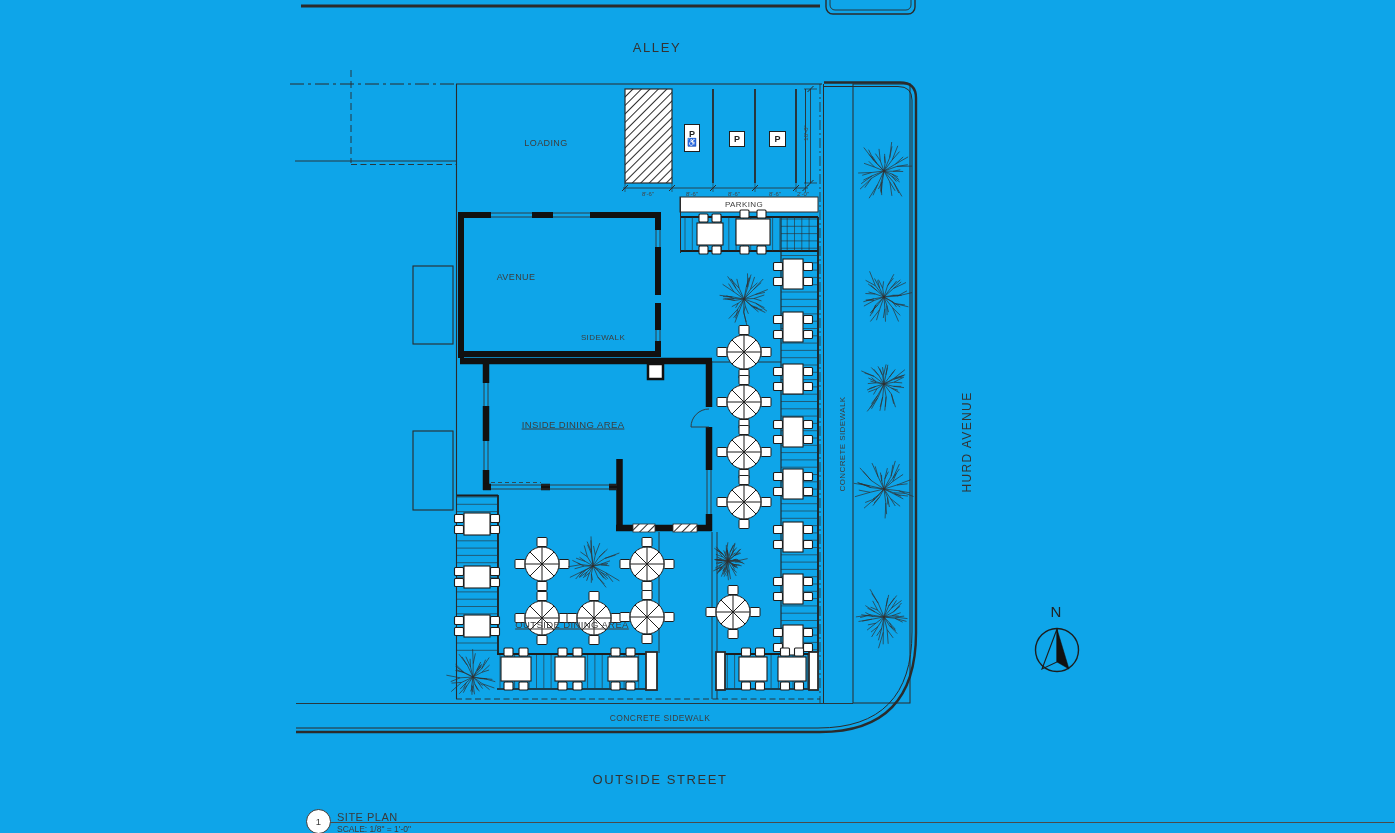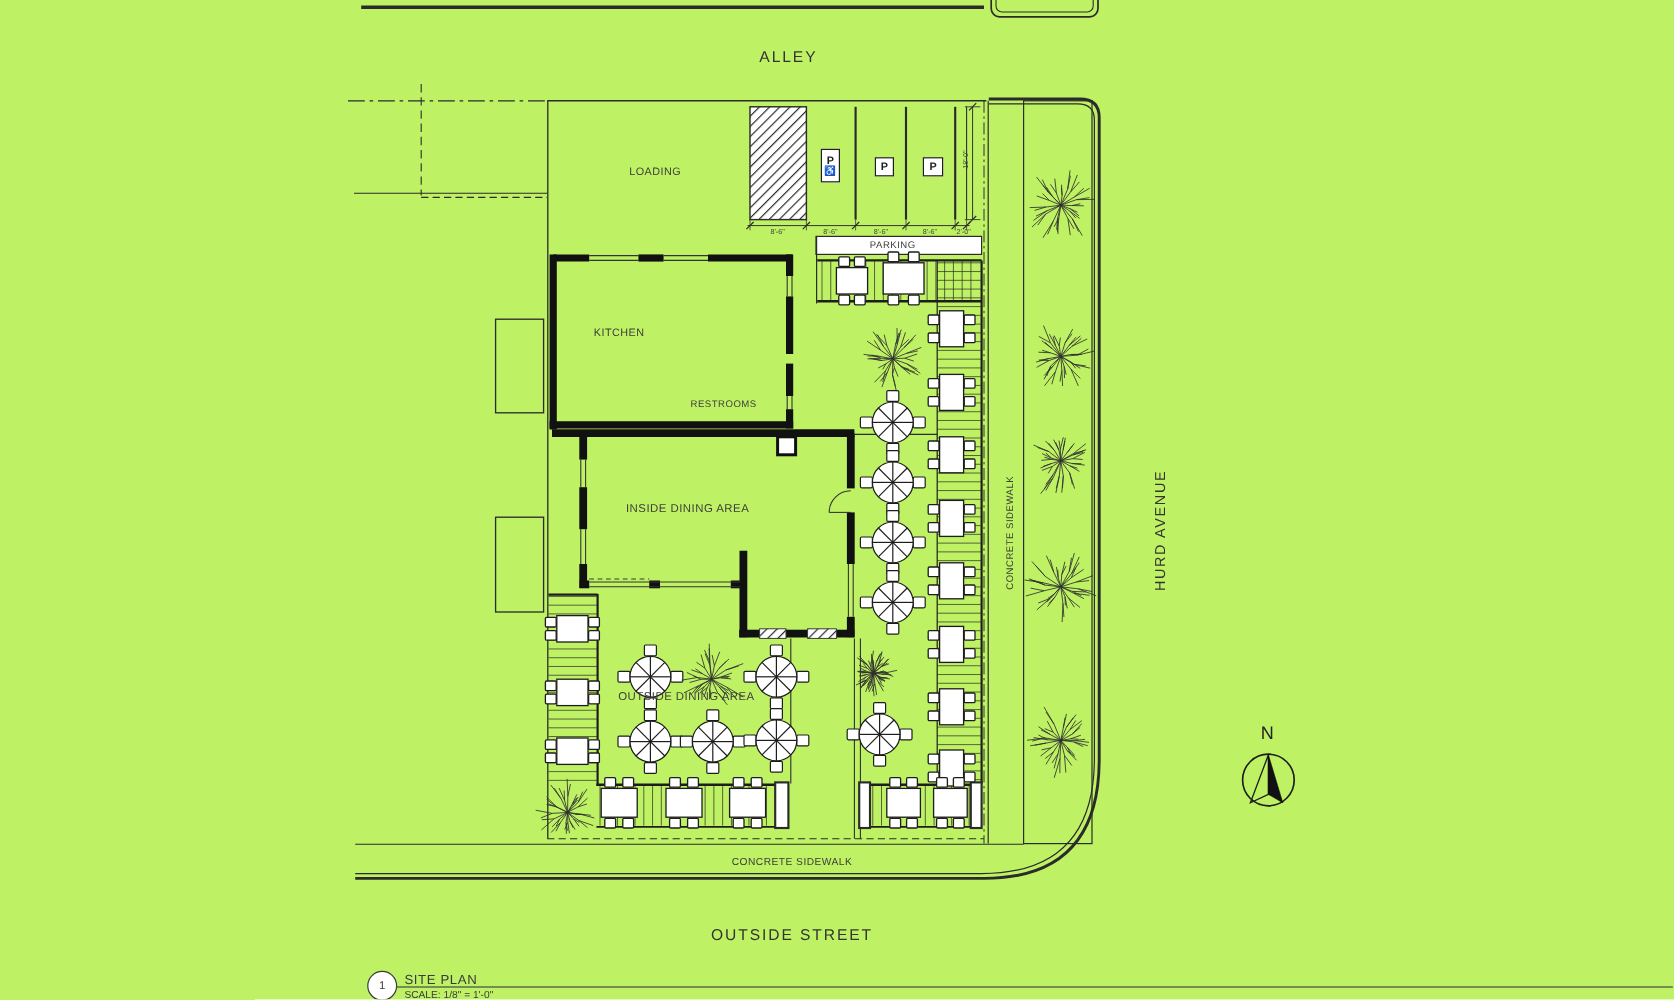--- a/index.html
+++ b/index.html
@@ -1,24 +1,24 @@
 <!DOCTYPE html>
 <html><head>
 <meta charset="utf-8">
 <style>
   html,body{margin:0;padding:0;background:#ffffff;}
-  .sheet{position:relative;width:1395px;height:833px;background:#bef264;overflow:hidden;
+  .sheet{position:relative;width:1395px;height:833px;background:#0ea5e9;overflow:hidden;
          font-family:"Liberation Sans",sans-serif;color:#3d3d3d;}
   .sheet svg{position:absolute;left:0;top:0;}
   .lbl{position:absolute;transform:translate(-50%,-50%);white-space:nowrap;font-size:9px;
        letter-spacing:.4px;color:#3d3d3d;}
   .street{font-size:13px;letter-spacing:1.6px;color:#333;}
   .s8{font-size:8px;}
   .s85{font-size:8.5px;}
-  .s95{font-size:9.5px;}
+  .s95{font-size:9.5px;text-decoration:underline;}
   .north{font-size:15px;color:#222;letter-spacing:0;}
   .vert{transform:translate(-50%,-50%) rotate(-90deg);}
   .vstreet{font-size:12px;letter-spacing:1.4px;color:#333;}
   .dim{position:absolute;transform:translate(-50%,-50%);font-size:6px;color:#454545;white-space:nowrap;letter-spacing:0;}
   .vdim{transform:translate(-50%,-50%) rotate(-90deg);}
   .psign{position:absolute;border:1.5px solid #1f1f1f;display:flex;flex-direction:column;align-items:center;
          justify-content:center;font-size:9px;font-weight:bold;color:#1f1f1f;line-height:1;
          box-sizing:border-box;background:#fff;}
   .psign .wc{font-size:8px;font-weight:normal;}
   .tb-circle{position:absolute;left:306px;top:809px;width:23px;height:23px;border:1.2px solid #3a3a3a;
@@ -1012,24 +1012,24 @@
         <path d="M728,561 L733.5,560.0 L739.6,560.3"></path>
         <path d="M733.5,560.0 L737.9,559.9"></path>
         <path d="M728,561 L737.5,560.8 L747.6,558.6"></path>
         <path d="M737.5,560.8 L744.4,563.8"></path>
       </g>
     </svg>
 
   <div class="lbl street" style="left:657px;top:47px">ALLEY</div>
   <div class="lbl" style="left:546px;top:143px">LOADING</div>
   <div class="lbl s8" style="left:744px;top:204px">PARKING</div>
-  <div class="lbl" style="left:516px;top:277px">KITCHEN</div>
-  <div class="lbl s8" style="left:603px;top:337px">RESTROOMS</div>
+  <div class="lbl" style="left:516px;top:277px">AVENUE</div>
+  <div class="lbl s8" style="left:603px;top:337px">SIDEWALK</div>
   <div class="lbl s95" style="left:573px;top:424px">INSIDE DINING AREA</div>
-  <div class="lbl s95" style="left:572px;top:581px">OUTSIDE DINING AREA</div>
+  <div class="lbl s95" style="left:572px;top:624px">OUTSIDE DINING AREA</div>
   <div class="lbl s8 vert" style="left:842px;top:444px">CONCRETE SIDEWALK</div>
   <div class="lbl vstreet vert" style="left:967px;top:442px">HURD AVENUE</div>
   <div class="lbl s85" style="left:660px;top:718px">CONCRETE SIDEWALK</div>
   <div class="lbl street" style="left:660px;top:779px">OUTSIDE STREET</div>
   <div class="lbl north" style="left:1056px;top:611px">N</div>
 
   <div class="psign" style="left:684px;top:124px;width:16px;height:28px">
     <span>P</span>
     <span class="wc">♿</span>
   </div>

